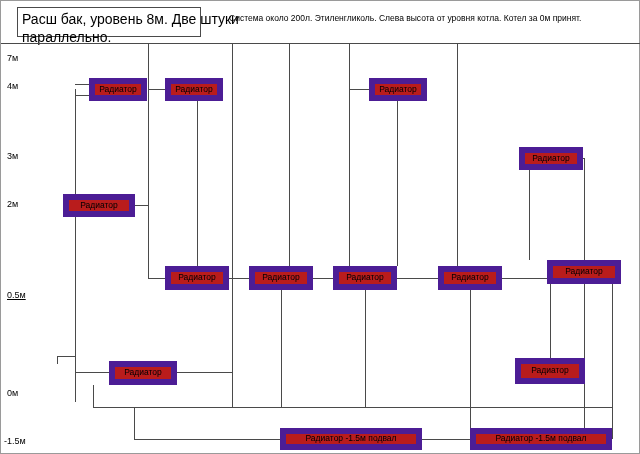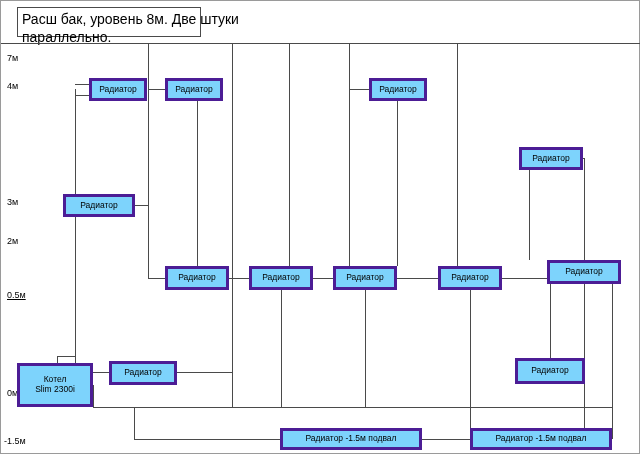--- a/index.html
+++ b/index.html
@@ -12,22 +12,22 @@
   #canvas{
     position:relative;
     width:640px;height:454px;
     border:1px solid #9a9a9a;
     box-sizing:border-box;
     background:#ffffff;
   }
   .box{
     position:absolute;
     box-sizing:border-box;
-    border:3px solid #4c1d95;
-    background:#7dd3fc;
+    border:6px solid #4c1d95;
+    background:#b91c1c;
     display:flex;
     align-items:center;
     justify-content:center;
     font-size:8.5px;
     color:#000000;
     line-height:1.15;
     text-align:center;
     white-space:nowrap;
   }
   .axis-label{
@@ -66,28 +66,29 @@
   }
   .boiler span{display:block;}
 </style>
 </head>
 <body>
 
 <div id="canvas">
 
   <div class="axis-label" style="left:6px;top:52px;">7м</div>
   <div class="axis-label" style="left:6px;top:80px;">4м</div>
-  <div class="axis-label" style="left:6px;top:150px;margin-top:46px;">3м</div>
-  <div class="axis-label" style="left:6px;top:198px;margin-top:37px;">2м</div>
+  <div class="axis-label" style="left:6px;top:150px;">3м</div>
+  <div class="axis-label" style="left:6px;top:198px;">2м</div>
   <div class="axis-label" style="left:6px;top:289px;text-decoration:underline;">0.5м</div>
   <div class="axis-label" style="left:6px;top:387px;">0м</div>
   <div class="axis-label" style="left:3px;top:435px;">-1.5м</div>
 
   <div class="note-box" style="left:16px;top:6px;width:184px;height:30px;">Расш бак, уровень 8м. Две штуки
 параллельно.</div>
+  <div class="note" style="left:228px;top:12px;">Система около 200л. Этиленгликоль. Слева высота от уровня котла. Котел за 0м принят.</div>
 
   <div class="line hline" style="left:0px;top:42px;width:640px;"></div>
 
   <div class="line vline" style="left:74px;top:88px;height:313px;"></div>
   <div class="line vline" style="left:147px;top:42px;height:235px;"></div>
   <div class="line vline" style="left:196px;top:100px;height:165px;"></div>
   <div class="line vline" style="left:231px;top:42px;height:364px;"></div>
   <div class="line vline" style="left:280px;top:289px;height:117px;"></div>
   <div class="line vline" style="left:288px;top:42px;height:223px;"></div>
   <div class="line vline" style="left:348px;top:42px;height:223px;"></div>
@@ -135,18 +136,14 @@
   <div class="box" style="left:248px;top:265px;width:64px;height:24px;">Радиатор</div>
   <div class="box" style="left:332px;top:265px;width:64px;height:24px;">Радиатор</div>
   <div class="box" style="left:437px;top:265px;width:64px;height:24px;">Радиатор</div>
   <div class="box" style="left:546px;top:259px;width:74px;height:24px;">Радиатор</div>
   <div class="box" style="left:108px;top:360px;width:68px;height:24px;">Радиатор</div>
   <div class="box" style="left:514px;top:357px;width:70px;height:26px;">Радиатор</div>
 
   <div class="box" style="left:279px;top:427px;width:142px;height:22px;">Радиатор -1.5м подвал</div>
   <div class="box" style="left:469px;top:427px;width:142px;height:22px;">Радиатор -1.5м подвал</div>
 
-  <div class="box boiler" style="left:16px;top:362px;width:76px;height:44px;">
-    <span>Котел</span>
-    <span>Slim 2300i</span>
-  </div>
 
 </div>
 
 </body></html>

